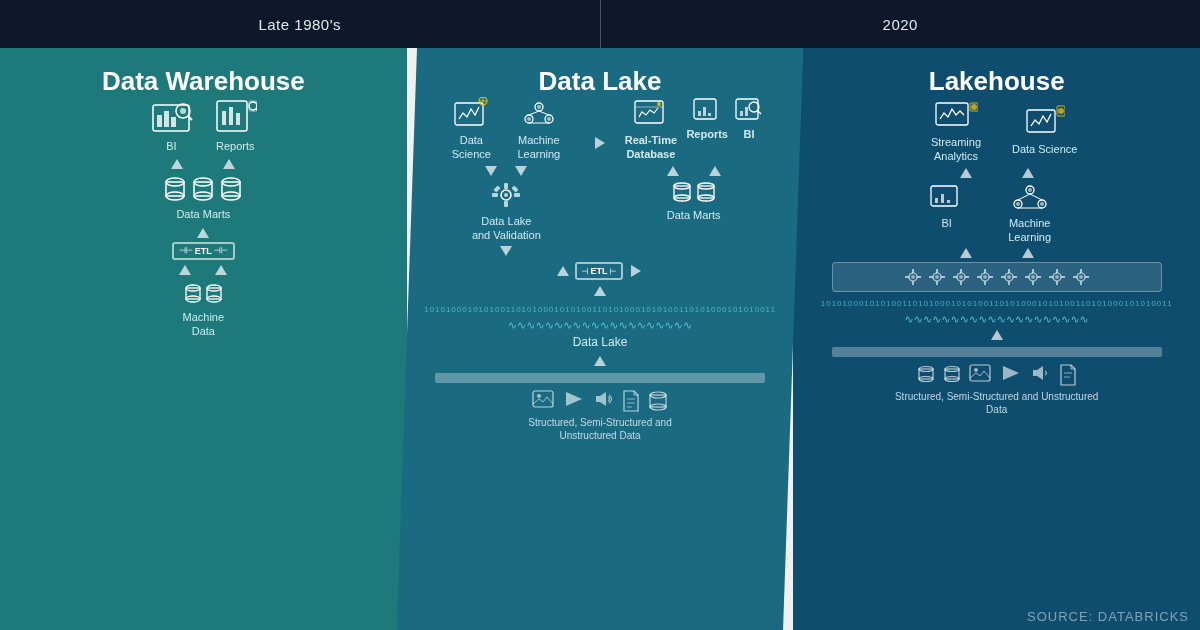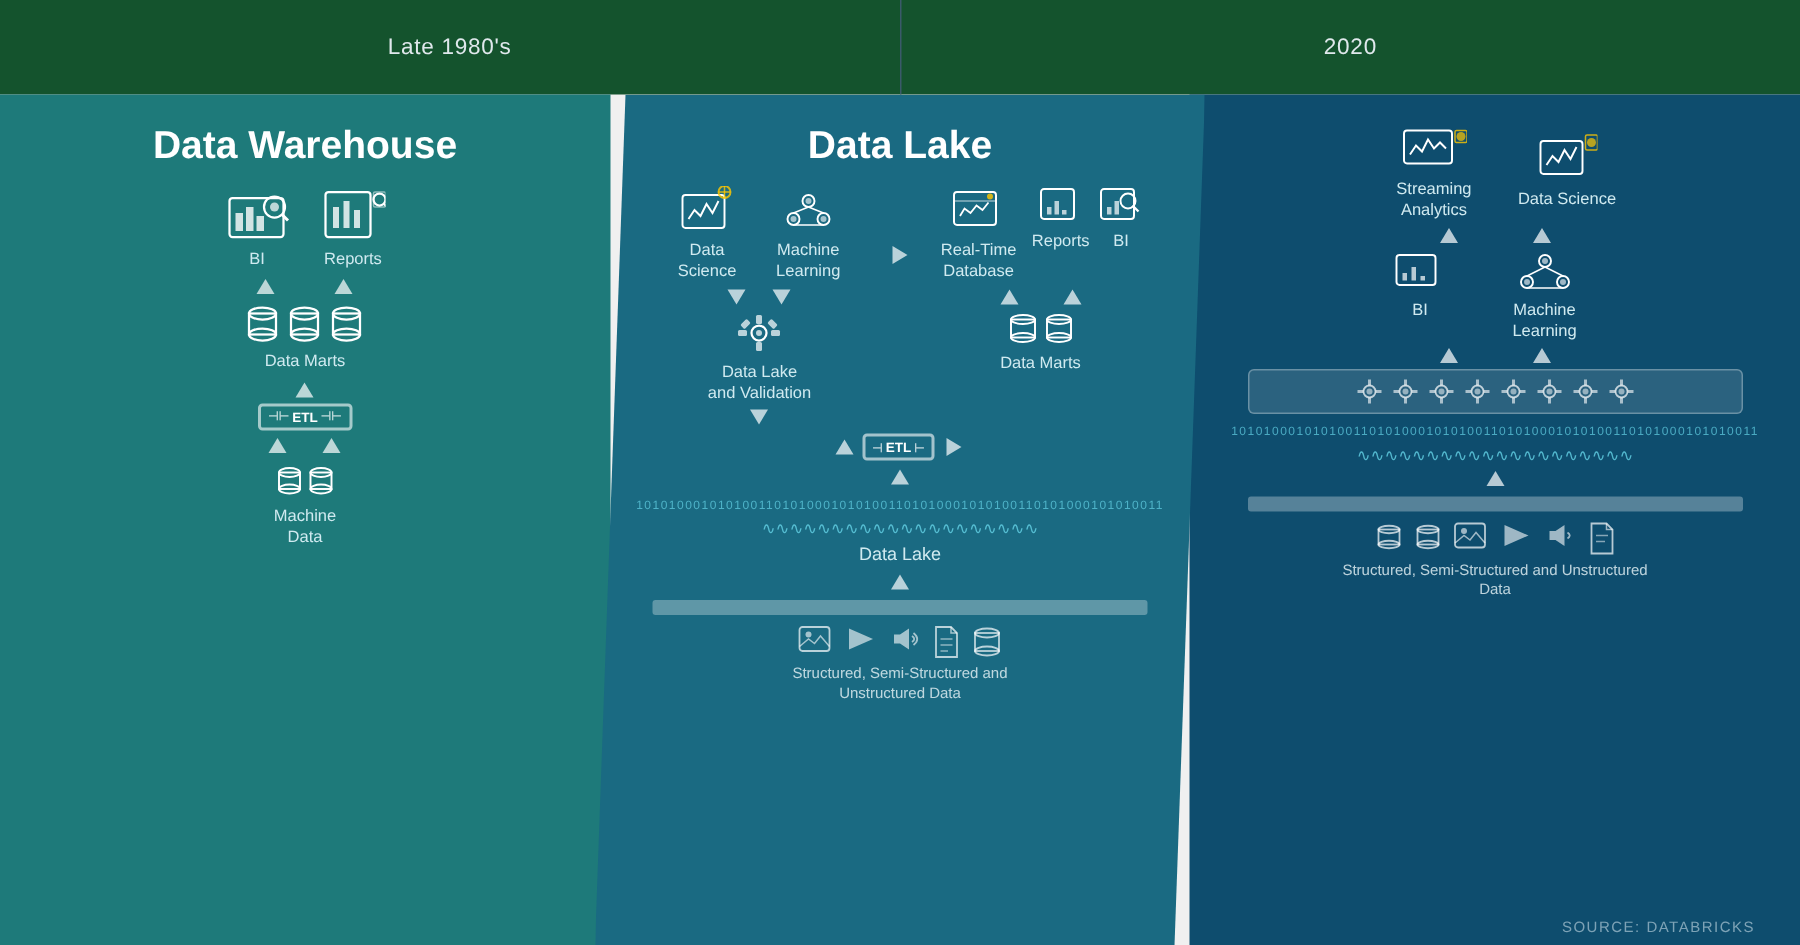--- a/index.html
+++ b/index.html
@@ -14,22 +14,22 @@
     .container {
       width: 1200px;
       height: 630px;
       display: flex;
       flex-direction: column;
       background: #f0f0f0;
     }
 
     .era-bar {
       display: flex;
-      height: 63px;
-      background: #14532d;
+      height: 48px;
+      background: #0f172a;
     }
 
     .era-label {
       flex: 1;
       display: flex;
       align-items: center;
       justify-content: center;
       color: #e0e8ec;
       font-size: 15px;
       font-weight: 500;
@@ -66,21 +66,21 @@
     }
 
     .panel-lh {
       background: #0e4d6e;
     }
 
     .panel-title {
       font-size: 26px;
       font-weight: 700;
       color: #ffffff;
-      margin-bottom: 12px;
+      margin-bottom: 0;
       text-align: center;
     }
 
     
     .row {
       display: flex;
       align-items: flex-start;
       justify-content: center;
       gap: 10px;
       width: 100%;
@@ -138,22 +138,22 @@
       width: 90%;
       height: 10px;
       background: rgba(255,255,255,0.3);
       border-radius: 2px;
       margin: 3px auto;
     }
 
     .source-note {
       position: absolute;
       bottom: 6px;
-      right: 30px;
-      font-size: 10px;
+      right: 11px;
+      font-size: 13px;
       color: rgba(200,220,230,0.6);
       letter-spacing: 1px;
     }
 
     
     .etl-box {
       border: 2px solid rgba(255,255,255,0.6);
       color: white;
       font-size: 9px;
       font-weight: bold;
@@ -349,21 +349,21 @@
             </div>
 
             <div class="arrow-up" style="transform:rotate(180deg);"></div>
           </div>
 
           <div style="display:flex; align-items:center; padding-top:40px;">
             <div class="arrow-right"></div>
           </div>
 
           <div style="display:flex; flex-direction:column; align-items:center; gap:2px; width:44%;">
-            <div style="display:flex; gap:8px; justify-content:center; align-items:flex-start;">
+            <div style="display:flex; gap:8px; justify-content:center; align-items:flex-start;font-weight:bold;">
               <div class="col">
                 <svg width="36" height="32">
                   <rect x="2" y="4" width="28" height="22" rx="2" fill="none" stroke="white" stroke-width="1.3"></rect>
                   <line x1="2" y1="10" x2="30" y2="10" stroke="white" stroke-width="1" opacity="0.5"></line>
                   <circle cx="26" cy="7" r="2" fill="rgba(255,200,0,0.8)"></circle>
                   <polyline points="6,20 9,15 13,18 17,13 21,16 25,11" fill="none" stroke="white" stroke-width="1.2"></polyline>
                 </svg>
                 <span class="icon-label" style="max-width:55px;">Real-Time
 Database</span>
               </div>
@@ -465,20 +465,21 @@
             <rect x="2" y="5" width="16" height="12" fill="none" stroke="rgba(255,255,255,0.7)" stroke-width="1.2"></rect>
             <ellipse cx="10" cy="17" rx="8" ry="3" fill="none" stroke="rgba(255,255,255,0.7)" stroke-width="1.2"></ellipse>
           </svg>
         </div>
 
         <span class="icon-label" style="max-width:200px; font-size:10px; color:rgba(220,235,240,0.85); text-align:center;">Structured, Semi-Structured and Unstructured Data</span>
       </div>
     </div>
 
     <div class="panel panel-lh">
+      <div class="panel-title">Lakehouse</div>
       <div class="lh-inner">
 
         <div style="display:flex; gap:16px; justify-content:center; align-items:center;">
           <div class="col">
             <svg width="44" height="34">
               <rect x="2" y="6" width="32" height="22" rx="2" fill="none" stroke="white" stroke-width="1.3"></rect>
               <polyline points="6,22 10,16 14,20 18,12 22,18 26,14 30,18" fill="none" stroke="white" stroke-width="1.3"></polyline>
               <rect x="36" y="6" width="8" height="8" rx="1" fill="none" stroke="rgba(255,200,0,0.8)" stroke-width="1"></rect>
               <circle cx="40" cy="10" r="3" fill="rgba(255,200,0,0.7)"></circle>
             </svg>

